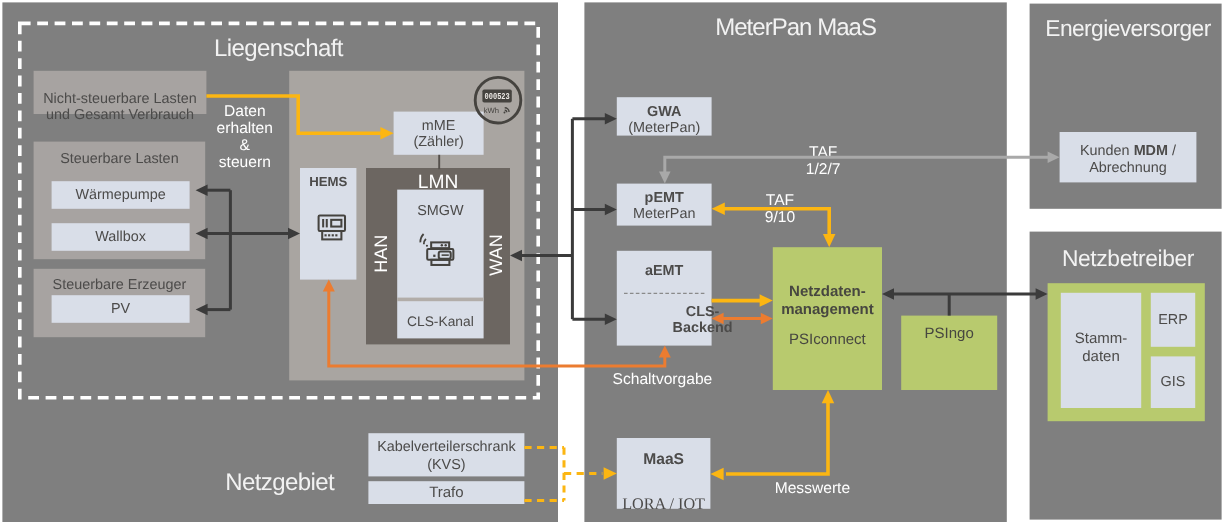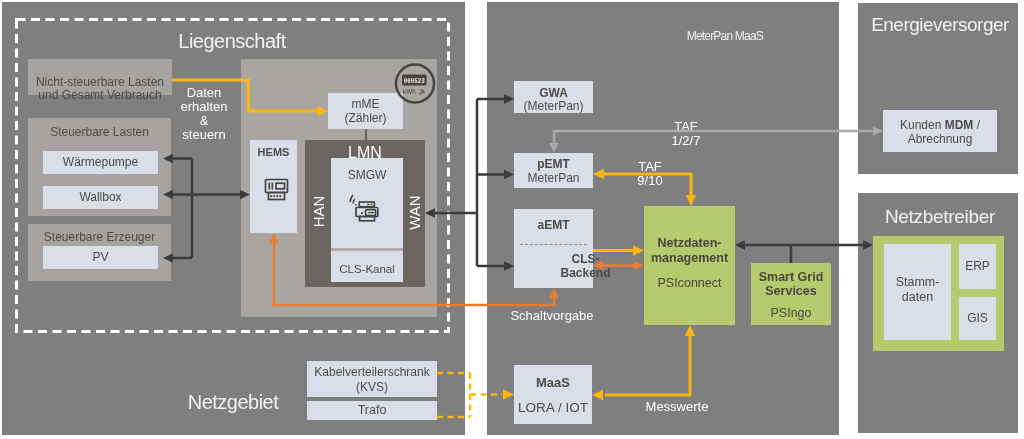--- a/index.html
+++ b/index.html
@@ -18,21 +18,21 @@
 <body>
 
 <div class="panel" style="left:2px;top:2px;width:463px;height:433px;"></div>
 <div class="panel" style="left:487px;top:2px;width:352px;height:433px;"></div>
 <div class="panel" style="left:858px;top:3px;width:160px;height:171px;"></div>
 <div class="panel" style="left:858px;top:193px;width:160px;height:240px;"></div>
 
 <div class="abs" style="left:241px;top:59px;width:196px;height:258px;background:#a9a5a1;"></div>
 
 <div class="title" style="left:132px;top:30px;width:200px;font-size:20px;letter-spacing:-0.5px;">Liegenschaft</div>
-<div class="title" style="left:563px;top:29px;width:200px;font-size:12px;letter-spacing:-0.8px;text-align:right;">MeterPan MaaS</div>
+<div class="title" style="left:563px;top:12px;width:200px;font-size:20px;letter-spacing:-0.8px;">MeterPan MaaS</div>
 <div class="title" style="left:840px;top:14px;width:200px;font-size:19px;letter-spacing:-0.5px;">Energieversorger</div>
 <div class="title" style="left:840px;top:206px;width:200px;font-size:19px;letter-spacing:-0.3px;">Netzbetreiber</div>
 <div class="title" style="left:133px;top:391px;width:200px;font-size:20px;letter-spacing:-0.5px;">Netzgebiet</div>
 
 <div class="gbox" style="left:28px;top:59px;width:144px;height:36px;font-size:12px;line-height:13px;padding-top:17px;box-sizing:border-box;">Nicht-steuerbare Lasten<br>und Gesamt Verbrauch</div>
 
 <div class="gbox" style="left:28px;top:118px;width:143px;height:98px;font-size:12px;">
   <div style="margin-top:7px;">Steuerbare Lasten</div>
 </div>
 <div class="lbox" style="left:43px;top:151px;width:115px;height:23px;font-size:12px;line-height:23px;">Wärmepumpe</div>
@@ -63,29 +63,28 @@
 
 <div class="lbox" style="left:514px;top:81px;width:79px;height:32px;font-size:12px;line-height:12.5px;padding-top:6px;box-sizing:border-box;"><b>GWA</b><br>(MeterPan)</div>
 <div class="lbox" style="left:514px;top:153px;width:79px;height:35px;font-size:12px;line-height:14px;padding-top:4px;box-sizing:border-box;"><b>pEMT</b><br>MeterPan</div>
 <div class="lbox" style="left:514px;top:209px;width:79px;height:79px;font-size:12px;">
   <div style="position:absolute;left:0;width:100%;top:9px;font-weight:bold;">aEMT</div>
   <div style="position:absolute;left:6px;right:6px;top:35px;border-top:1.5px dashed #8a8a8a;"></div>
   <div style="position:absolute;left:0;width:100%;top:44px;font-weight:bold;line-height:13.5px;padding-left:32px;">CLS-<br>Backend</div>
 </div>
 <div class="lbox" style="left:514px;top:365px;width:78px;height:59px;font-size:13px;box-sizing:border-box;">
   <div style="font-weight:bold;margin-top:10px;">MaaS</div>
-  <div style="margin-top:10px;font-family:Liberation Sans, sans-serif;font-size:13.5px;">LORA / IOT</div>
+  <div style="margin-top:22px;font-family:Liberation Serif, serif;font-size:13.5px;">LORA / IOT</div>
 </div>
 
 <div class="green" style="left:644px;top:206px;width:91px;height:119px;font-size:12.5px;">
   <div style="font-weight:bold;line-height:15px;margin-top:30px;">Netzdaten-<br>management</div>
   <div style="margin-top:10px;">PSIconnect</div>
 </div>
 <div class="green" style="left:751px;top:263px;width:80px;height:62px;font-size:12.5px;">
-  <div style="font-weight:bold;line-height:14px;margin-top:7px;">Smart Grid<br>Services</div>
   <div style="margin-top:8px;">PSIngo</div>
 </div>
 
 <div class="lbox" style="left:883px;top:110px;width:114px;height:42px;font-size:12px;line-height:14px;padding-top:8px;box-sizing:border-box;">Kunden <b>MDM</b> /<br>Abrechnung</div>
 
 <div class="green" style="left:873px;top:236px;width:131px;height:115px;"></div>
 <div class="lbox" style="left:884px;top:244px;width:67px;height:96px;font-size:12.5px;line-height:15px;">
     <div style="margin-top:31px;">Stamm-<br>daten</div>
   </div>
 <div class="lbox" style="left:959px;top:244px;width:37px;height:45px;font-size:12px;line-height:45px;">ERP</div>

